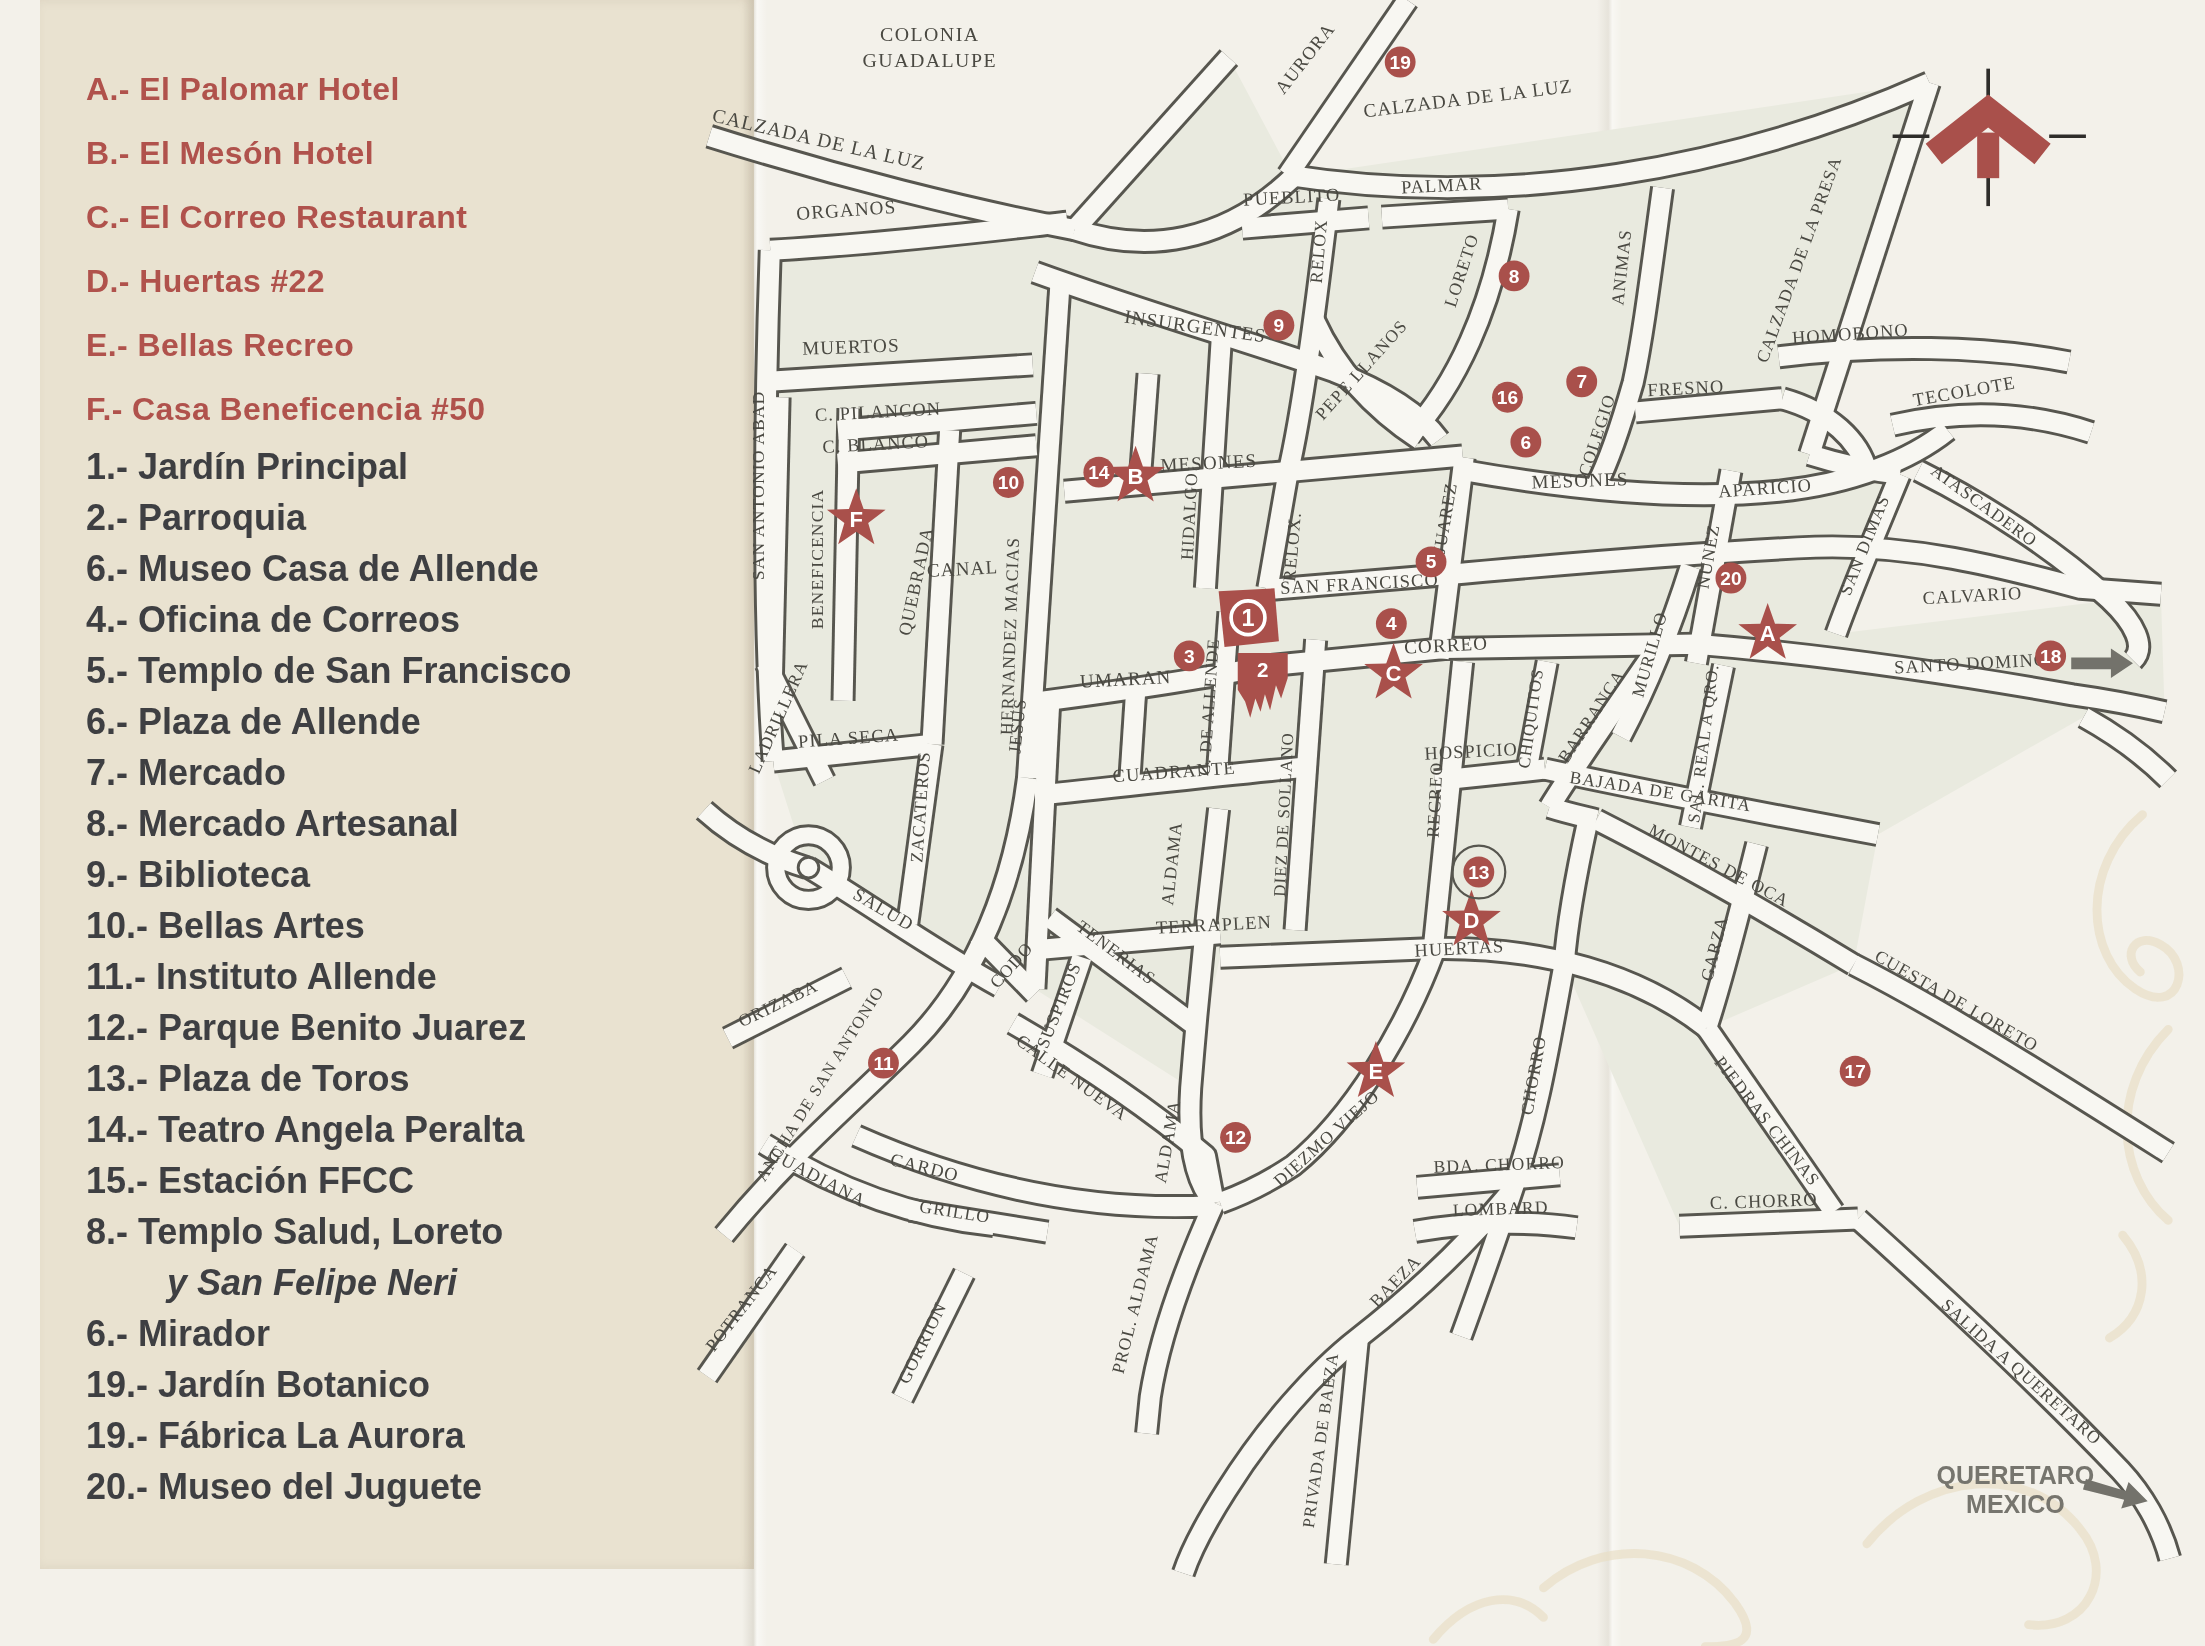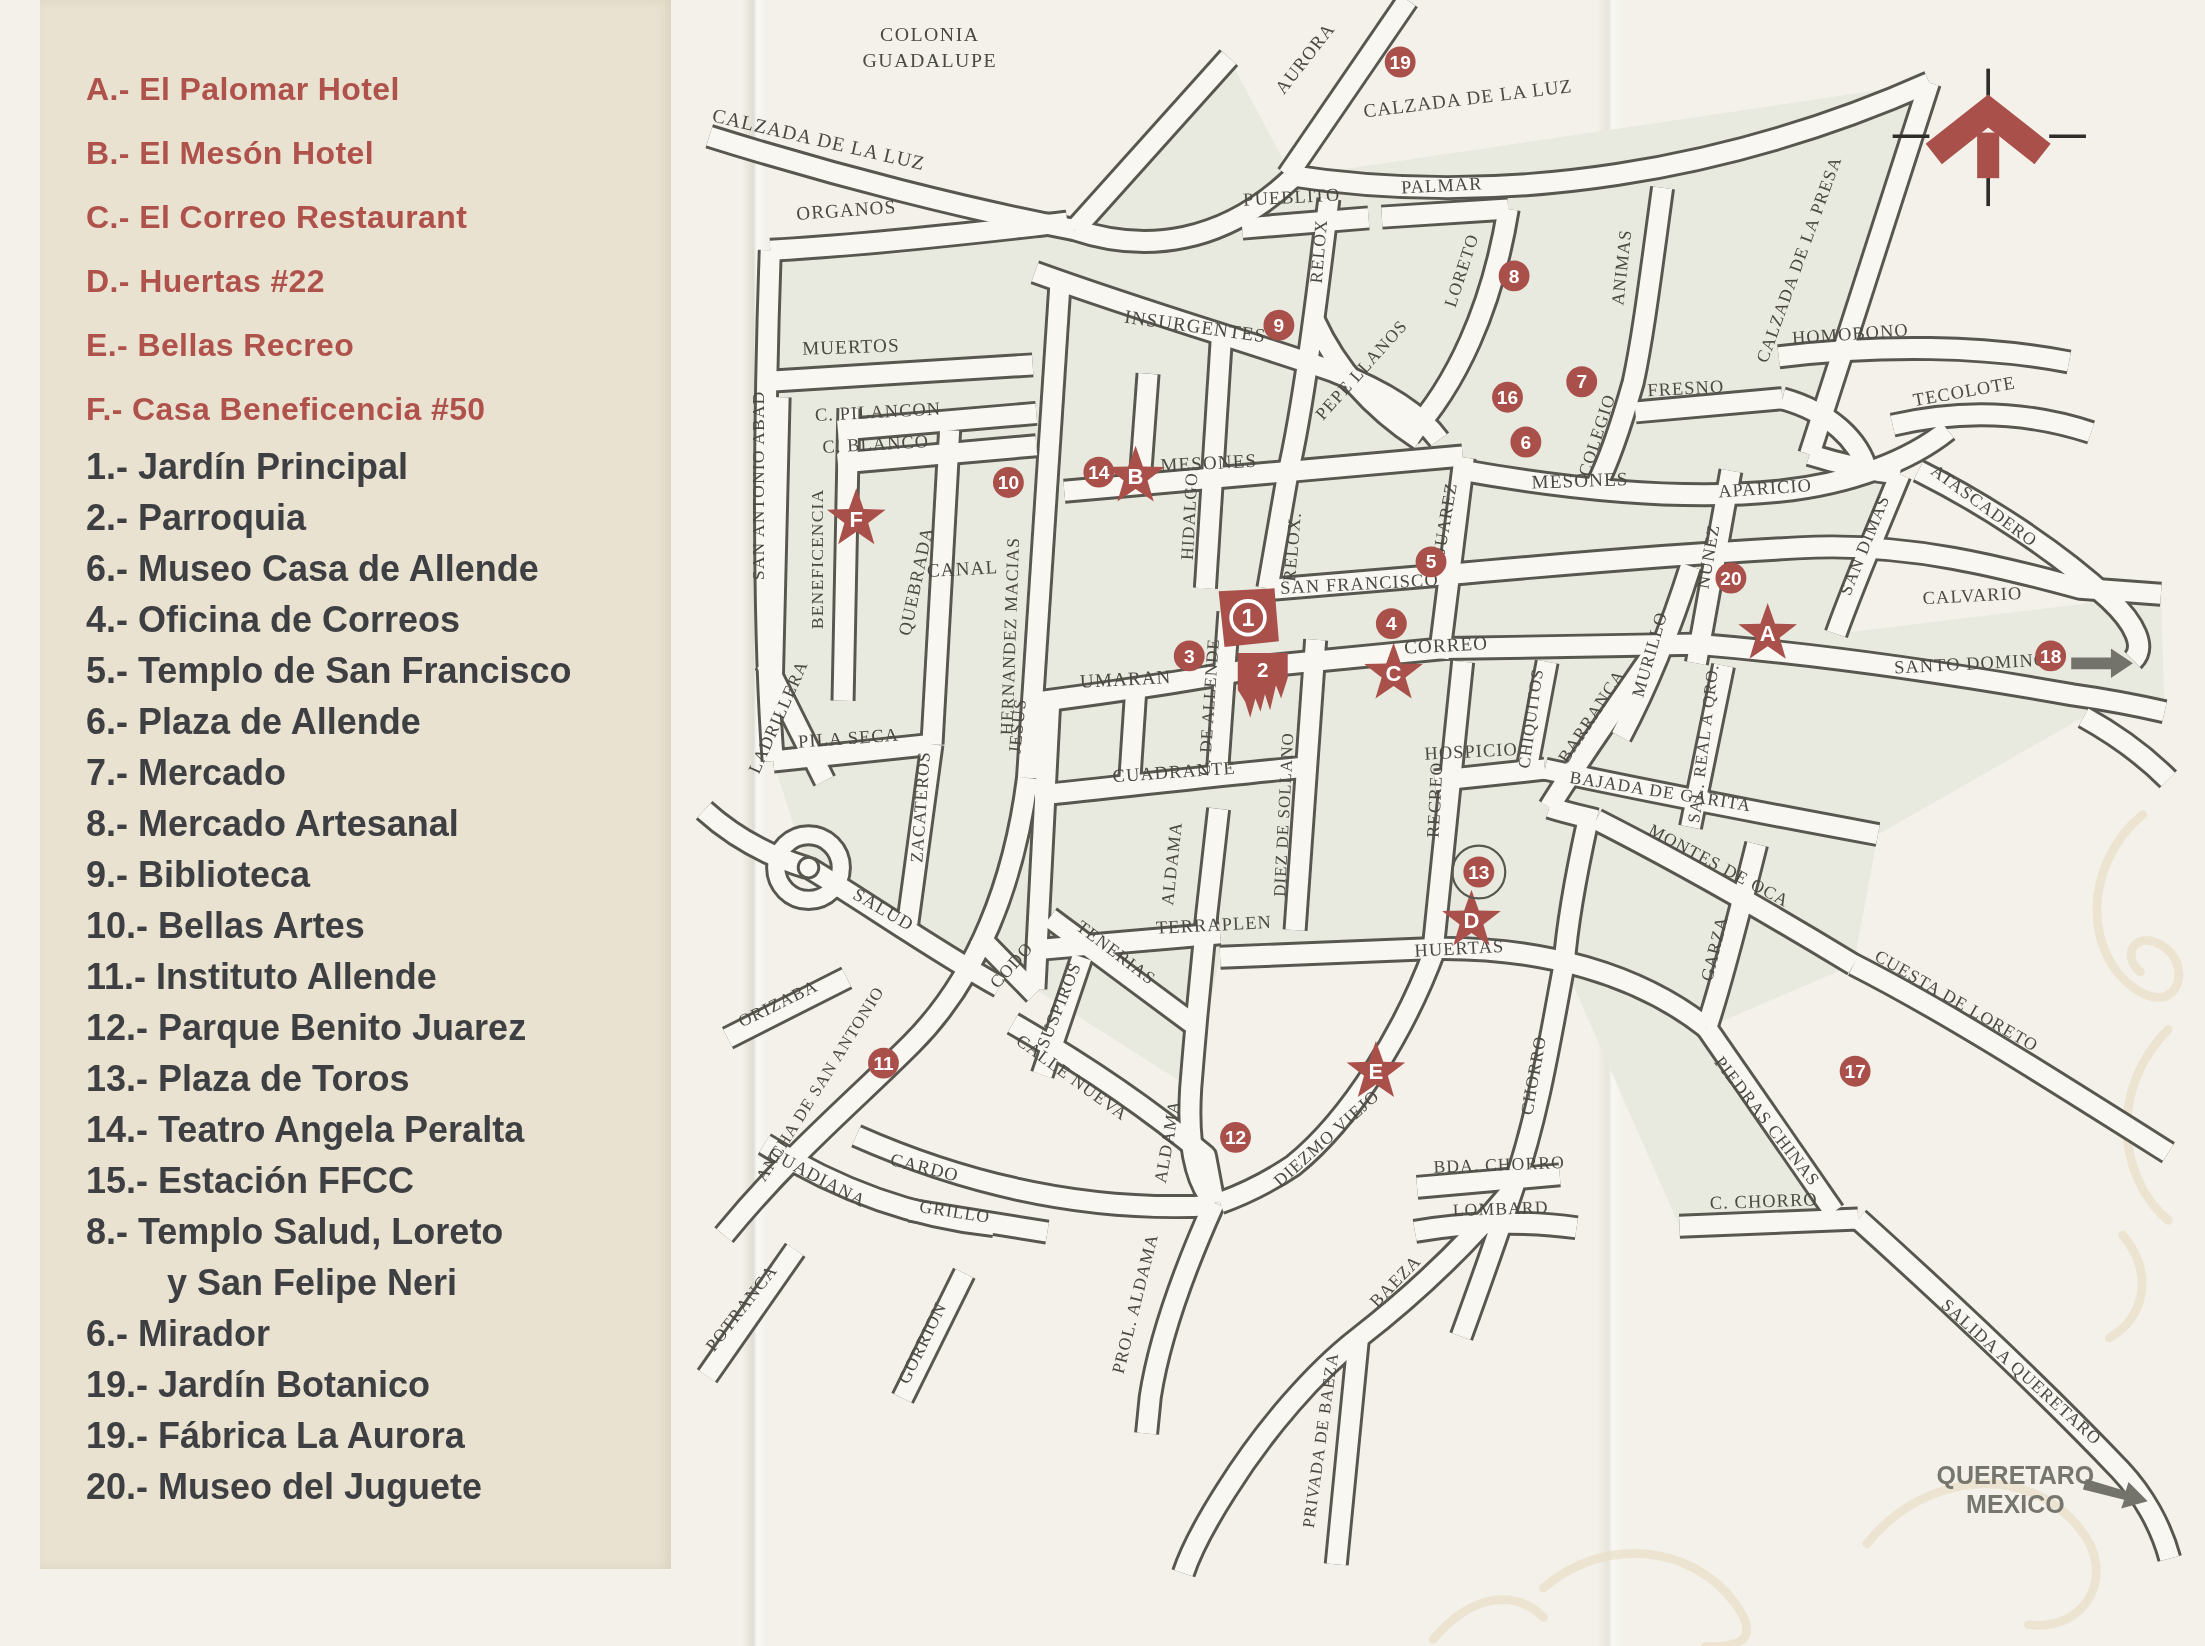--- a/index.html
+++ b/index.html
@@ -2,28 +2,28 @@
 <html style="font-size:11.8px"><head>
 <meta charset="utf-8">
 <style>
   html,body{margin:0;padding:0;}
   body{
     width:2205px;height:1647px;position:relative;overflow:hidden;
     background:#f3f1ea;
     font-family:"Liberation Sans",sans-serif;
   }
   .legend{
-    position:absolute;left:40px;top:0;width:631px;height:1569px;
+    position:absolute;left:40px;top:0;width:714px;height:1569px;
     background:#e9e2d0;
     box-shadow:inset -4.4px 0 10.3px rgba(120,100,70,.12);
   }
   .legend-rows{position:absolute;left:46px;top:57px;width:588px;}
   .lrow{font-weight:bold;color:#b0524c;font-size:32px;height:64px;line-height:64px;white-space:nowrap;letter-spacing:0.4px;}
   .nrow{font-weight:bold;color:#3e3f42;font-size:36px;height:51px;line-height:51px;white-space:nowrap;}
-  .nrow.cont{padding-left:81px;}
+  .nrow.cont{padding-left:81px;font-style:italic;}
   svg{position:absolute;left:0;top:0;}
   .crease{position:absolute;top:0;height:1647px;width:25px;pointer-events:none;}
   #crease1{left:742px;background:linear-gradient(90deg,rgba(140,130,110,0) 0%,rgba(140,130,110,.18) 45%,rgba(255,255,255,.5) 60%,rgba(140,130,110,0) 100%);}
   #crease2{left:1597px;background:linear-gradient(90deg,rgba(140,130,110,0) 0%,rgba(140,130,110,.12) 45%,rgba(255,255,255,.45) 62%,rgba(140,130,110,0) 100%);}
 </style>
 </head>
 <body>
 
 <div class="legend">
   <div class="legend-rows" id="legend-rows">

